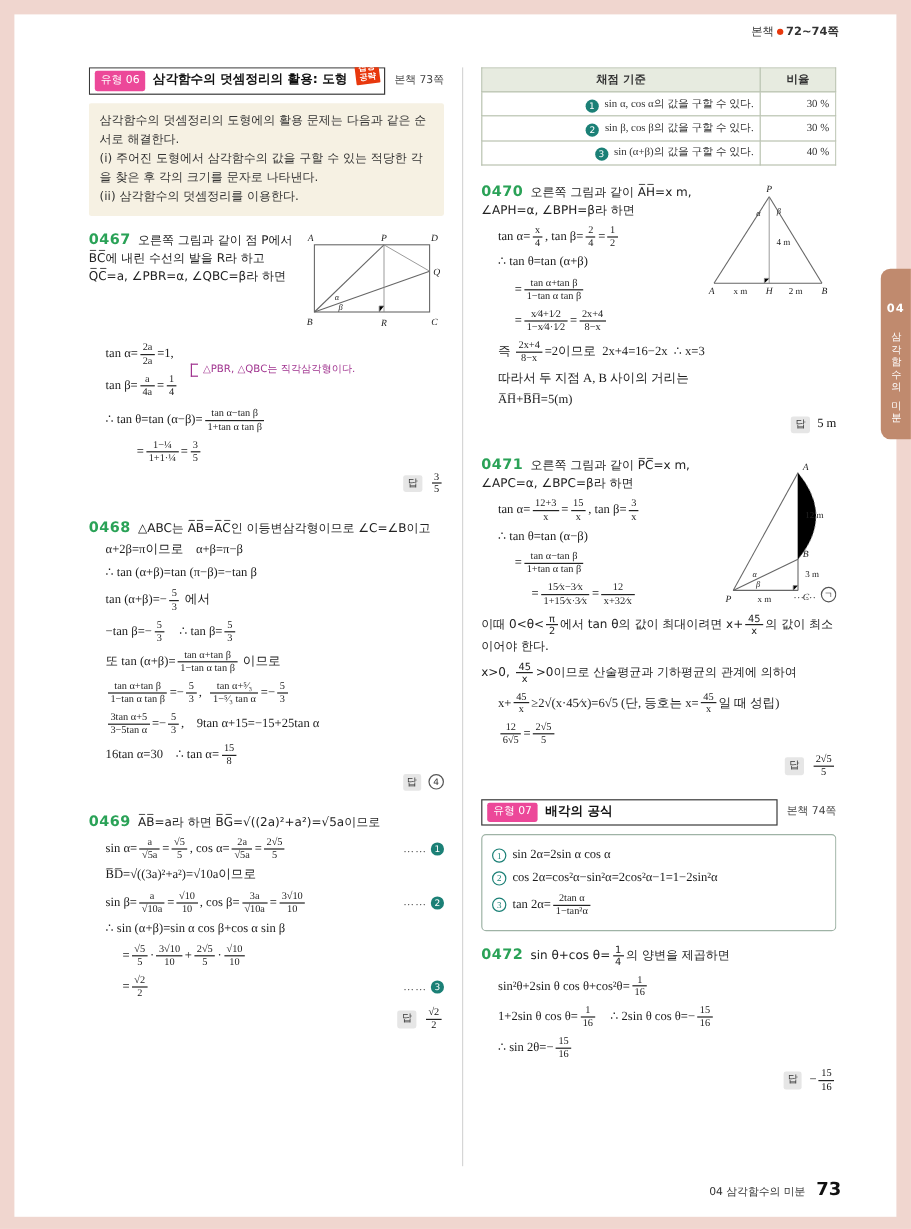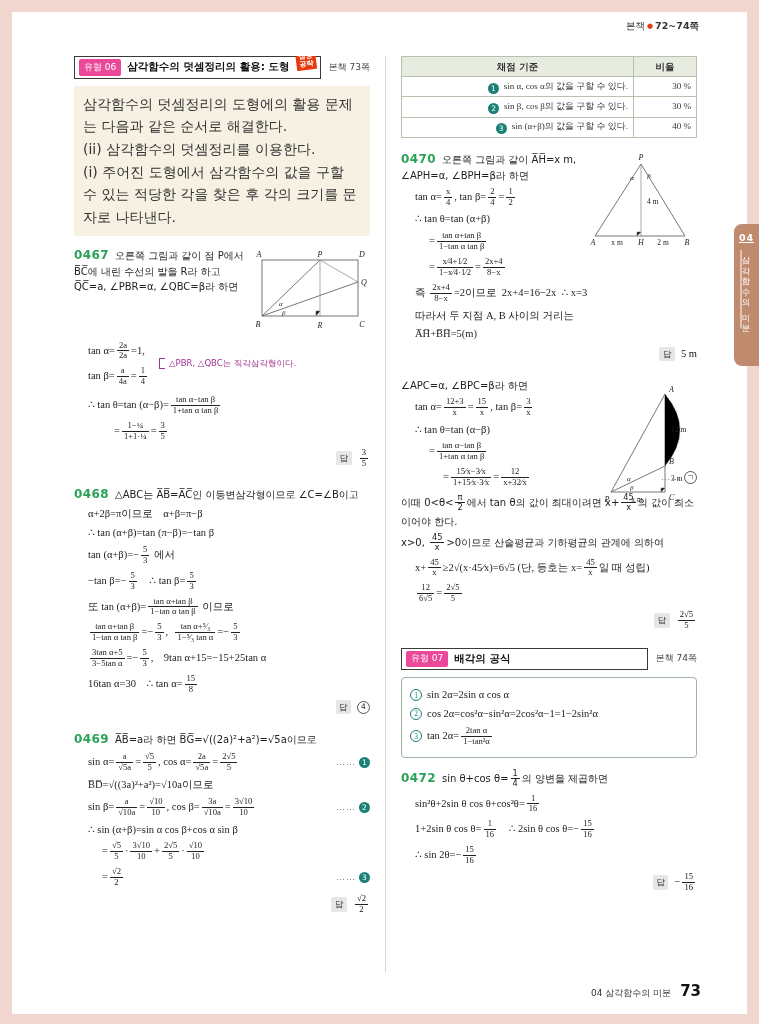--- a/index.html
+++ b/index.html
@@ -10,42 +10,42 @@
   .hdr{position:absolute;top:8px;right:48px;font-size:9.5px;color:#333;}
   .hdr .bullet{color:#e8380d;font-size:7px;vertical-align:1px;margin:0 2px;}
   .hdr .pages{font-weight:bold;}
   .ftr{position:absolute;bottom:14px;right:46px;display:flex;align-items:baseline;gap:9px;}
   .ftr .chap{font-size:9px;color:#333;}
   .ftr .pg{font-size:15px;font-weight:bold;color:#111;}
 
   
   .sidetab{position:absolute;right:-12px;top:212px;width:25px;height:142px;background:#c08a6e;
     border-radius:8px 0 0 8px;color:#fff;display:flex;flex-direction:column;align-items:center;
-    justify-content:flex-start;padding-top:8px;box-sizing:border-box;text-decoration:underline;}
+    justify-content:flex-start;padding-top:28px;box-sizing:border-box;}
   .sidetab .num{font-size:9.5px;font-weight:bold;letter-spacing:1px;}
   .sidetab .lbl{writing-mode:vertical-rl;text-orientation:mixed;font-size:8.5px;margin-top:7px;letter-spacing:2px;}
 
   
   .cols{position:absolute;top:44px;left:62px;right:50px;bottom:42px;display:flex;gap:15px;overflow:hidden;}
   .col{flex:1;min-width:0;font-size:10px;line-height:1.5;color:#222;}
   .divider{width:1px;background:#d6d6d6;flex:none;}
 
   
   .typerow{display:flex;align-items:center;gap:8px;margin-bottom:7px;}
   .typebox{position:relative;flex:1;border:1px solid #3a3a3a;display:flex;align-items:center;
     gap:6px;padding:2px 4px;background:#fff;}
   .typebadge{background:#ec4899;color:#fff;font-size:9px;font-weight:normal;padding:1.5px 5px;
     border-radius:2px;white-space:nowrap;flex:none;}
   .typetitle{font-size:10.5px;font-weight:bold;color:#111;white-space:nowrap;}
   .focus{position:absolute;right:4px;top:-7px;background:#e8380d;color:#fff;font-size:7px;
     font-weight:bold;line-height:1.15;padding:2px 3px;text-align:center;transform:rotate(-7deg);
     border-radius:1px;}
   .typeref{font-size:9px;color:#444;white-space:nowrap;flex:none;}
 
-  .introbox{background:#f6f1e3;border-radius:2px;padding:7px 9px;font-size:14px;line-height:1.62;color:#333;margin-bottom:10px;}
+  .introbox{background:#f6f1e3;border-radius:2px;padding:7px 9px;font-size:10px;line-height:1.62;color:#333;margin-bottom:10px;}
   .introbox p{margin:0;}
 
   
   .problem{margin-bottom:16px;}
   .pbody{position:relative;}
   .pnum{color:#2aa257;font-weight:bold;font-size:12px;margin-right:6px;letter-spacing:.4px;}
   .ptext{margin:0 0 3px;}
   .math{margin:3px 0 3px 14px;font-family:"Liberation Serif","DejaVu Serif",serif;font-size:10.5px;color:#1c1c1c;}
   p.math{min-height:13px;}
   .mline{display:flex;align-items:center;}
@@ -113,22 +113,22 @@
         <div class="typebox">
           <span class="typebadge">유형 06</span>
           <span class="typetitle">삼각함수의 덧셈정리의 활용: 도형</span>
           <span class="focus"><span>집중</span><br><span>공략</span></span>
         </div>
         <span class="typeref">본책 73쪽</span>
       </div>
 
       <div class="introbox">
         <p>삼각함수의 덧셈정리의 도형에의 활용 문제는 다음과 같은 순서로 해결한다.</p>
+        <p>(i) 주어진 도형에서 삼각함수의 값을 구할 수 있는 적당한 각을 찾은 후 각의 크기를 문자로 나타낸다.</p>
         <p>(ii) 삼각함수의 덧셈정리를 이용한다.</p>
-        <p>(i) 주어진 도형에서 삼각함수의 값을 구할 수 있는 적당한 각을 찾은 후 각의 크기를 문자로 나타낸다.</p>
       </div>
 
       <div class="problem">
         <div class="pbody">
           <svg class="fig" width="118" height="86" viewBox="0 0 118 86">
             <rect class="st" x="10" y="12" width="96" height="56"></rect>
             <line class="st" x1="10" y1="68" x2="68" y2="12"></line>
             <line class="st" x1="10" y1="68" x2="106" y2="34"></line>
             <line class="thin" x1="68" y1="12" x2="68" y2="68"></line>
             <line class="thin" x1="68" y1="12" x2="106" y2="34"></line>
@@ -404,20 +404,21 @@
             <text x="70" y="12">A</text>
             <text class="dist" x="72" y="52">12 m</text>
             <text x="70" y="84">B</text>
             <text class="dist" x="72" y="101">3 m</text>
             <text x="70" y="120">C</text>
             <text x="8" y="122" text-anchor="middle">P</text>
             <text class="dist" x="38" y="122" text-anchor="middle">x m</text>
             <text class="ang" x="28" y="101">α</text>
             <text class="ang" x="31" y="109.5">β</text>
           </svg>
+          <p class="ptext" style="padding-right:104px;margin-bottom:0;"><span class="pnum">0471</span><span>오른쪽 그림과 같이 P̅C̅=x m,</span></p>
           <p class="ptext" style="padding-right:104px;">∠APC=α, ∠BPC=β라 하면</p>
           <p class="math">tan α=<span class="frac">
                 <span class="fn">12+3</span>
                 <span class="fd">x</span>
               </span>=<span class="frac">
                 <span class="fn">15</span>
                 <span class="fd">x</span>
               </span>, tan β=<span class="frac">
                 <span class="fn">3</span>
                 <span class="fd">x</span>

